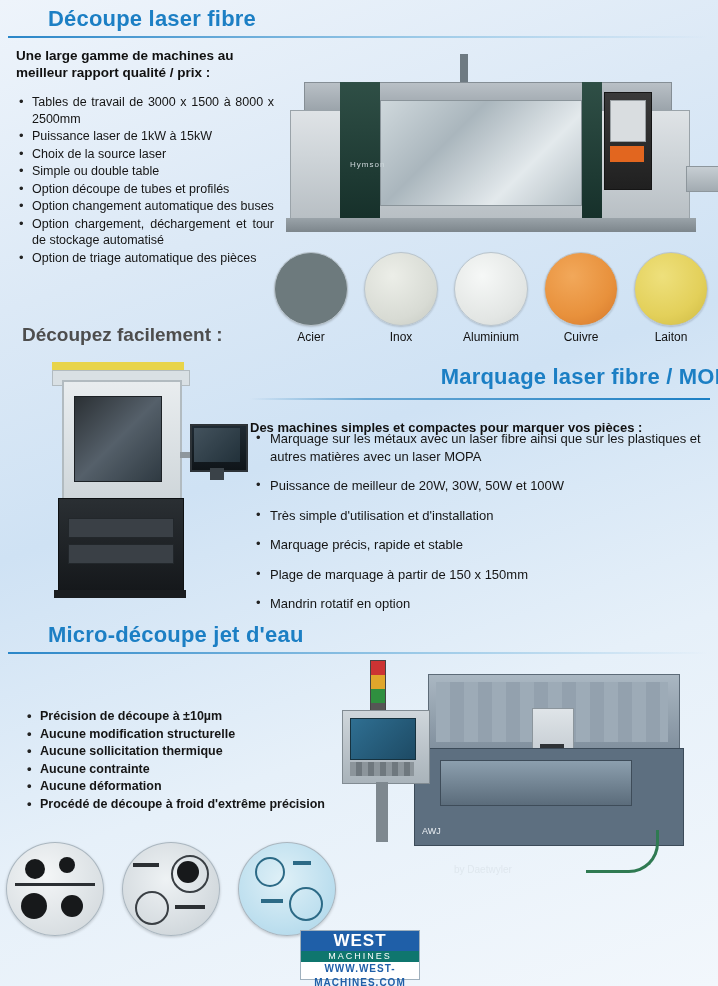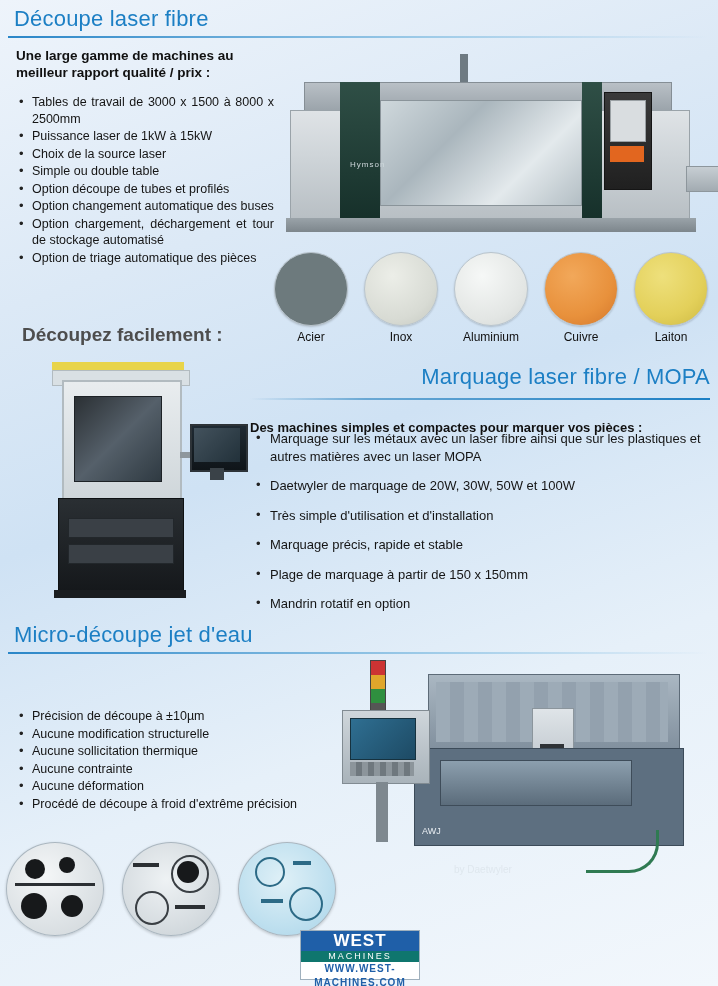--- a/index.html
+++ b/index.html
@@ -16,23 +16,24 @@
     color: #1a1a1a;
   }
   .page {
     position: absolute;
     inset: 0;
   }
 
   
   .section-title {
     font-size: 22px;
-    font-weight: normal;
+    font-weight: bold;
     color: #1c7fc4;
     letter-spacing: 0.2px;
+    margin-left: 34px;
   }
   .rule {
     height: 2px;
     background: linear-gradient(to right, #2a86c8, #9ecbe8 60%, rgba(160,200,230,0));
     margin-top: 2px;
   }
   .rule-dark {
     height: 2px;
     background: linear-gradient(to right, rgba(160,200,230,0), #6aa8d4 25%, #1c7fc4 100%);
     margin-top: 2px;
@@ -236,21 +237,21 @@
   }
   .m2-foot {
     position: absolute; left: 10px; top: 222px; width: 132px; height: 8px;
     background: #1a1d20;
   }
 
   
   #sec3-title { position: absolute; left: 14px; top: 622px; width: 360px; }
   #sec3-rule { position: absolute; left: 8px; top: 650px; width: 700px; }
   #sec3-lead { position: absolute; left: 16px; top: 660px; width: 330px; }
-  #sec3-list { position: absolute; left: 16px; top: 702px; width: 340px; }
+  #sec3-list { position: absolute; left: 24px; top: 702px; width: 340px; font-weight: bold; }
   #sec3-list li { font-size: 12.5px; text-align: left; }
 
   
   .machine3 {
     position: absolute;
     left: 336px; top: 652px;
     width: 372px; height: 220px;
   }
   .m3-table {
     position: absolute; left: 78px; top: 96px; width: 268px; height: 96px;
@@ -456,21 +457,21 @@
 
   <div id="facile">Découpez facilement :</div>
 
   <div id="sec2-title" class="section-title">Marquage laser fibre / MOPA</div>
   <div id="sec2-rule" class="rule-dark"></div>
 
   <div id="sec2-lead" class="lead">Des machines simples et compactes pour marquer vos pièces :</div>
 
   <ul id="sec2-list" class="bullets">
     <li>Marquage sur les métaux avec un laser fibre ainsi que sur les plastiques et autres matières avec un laser MOPA</li>
-    <li>Daetwyler de marquage de 20W, 30W, 50W et 100W</li>
+    <li>Puissance de meilleur de 20W, 30W, 50W et 100W</li>
     <li>Très simple d'utilisation et d'installation</li>
     <li>Marquage précis, rapide et stable</li>
     <li>Plage de marquage à partir de 150 x 150mm</li>
     <li>Mandrin rotatif en option</li>
   </ul>
 
   <div class="machine2">
     <div class="m2-yellow"></div>
     <div class="m2-top"></div>
     <div class="m2-cab"></div>

